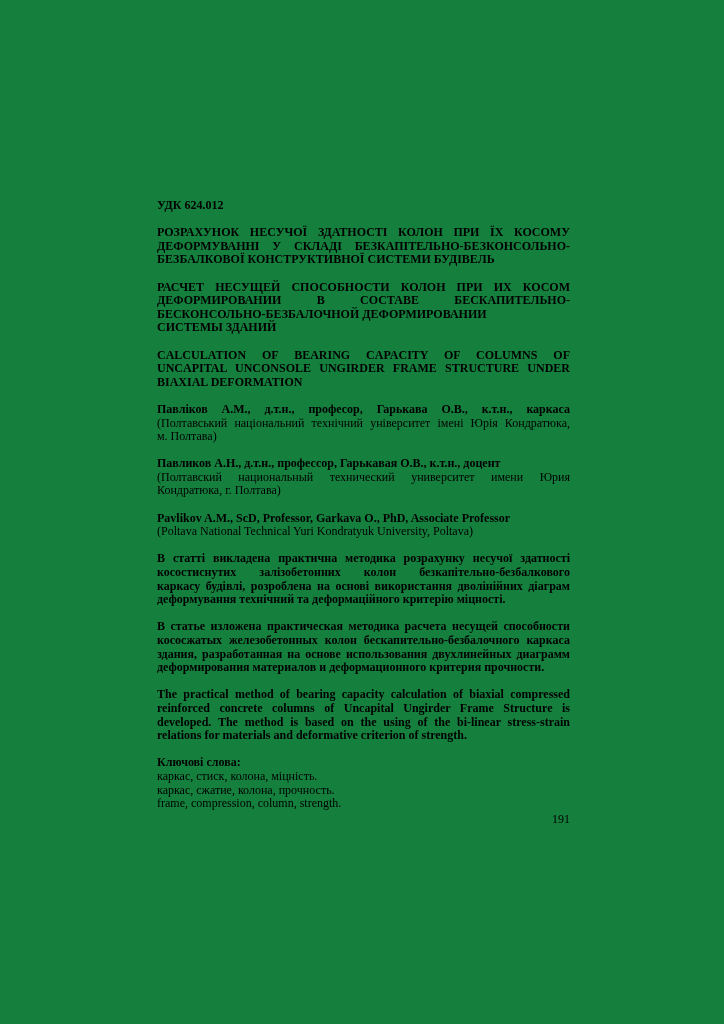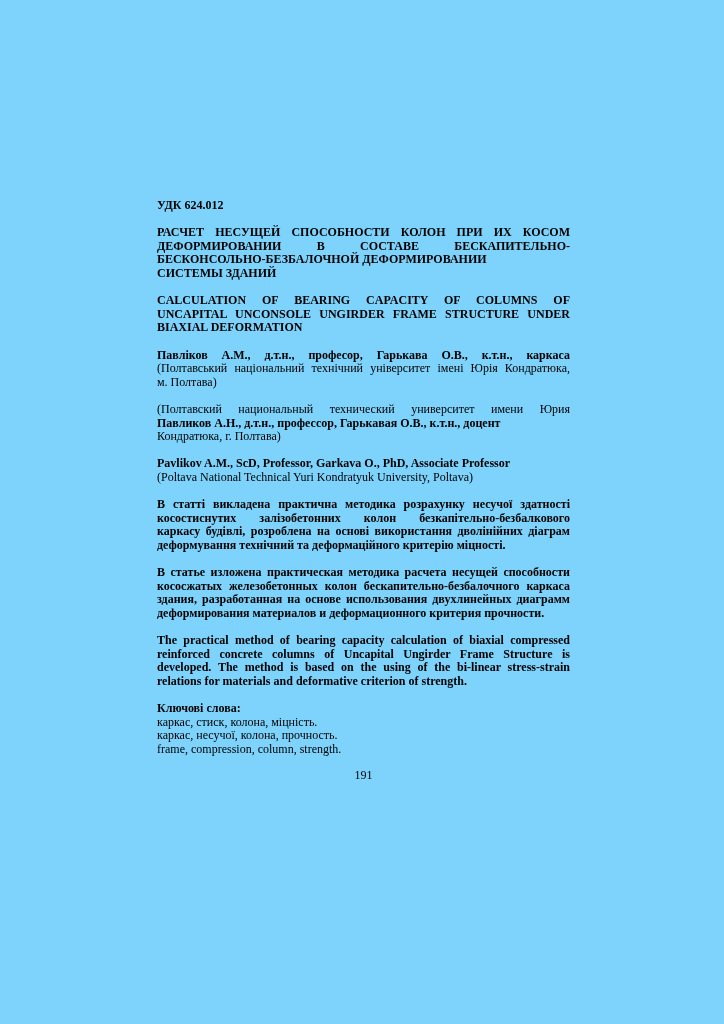--- a/index.html
+++ b/index.html
@@ -11,21 +11,21 @@
     width: 724px;
     height: 1024px;
     position: relative;
     overflow: hidden;
     font-family: "Liberation Serif", "DejaVu Serif", serif;
     color: #000000;
   }
   .page {
     position: absolute;
     inset: 0;
-    background: #7dd3fc;
+    background: #15803d;
   }
   .content {
     position: absolute;
     left: 157px;
     top: 199px;
     width: 413px;
     font-size: 12px;
     line-height: 13.6px;
   }
   .para {
@@ -39,34 +39,39 @@
   }
   
   .line.j {
     text-align: justify;
     text-align-last: justify;
   }
   .b {
     font-weight: bold;
   }
   .pagenum {
-    text-align: center;
-    margin-top: 13px;
+    text-align: right;
+    margin-top: 2px;
   }
 </style>
 </head>
 <body>
 
 <div class="page">
   <div class="content">
 
     <div class="para b">
       <div class="line">УДК 624.012</div>
     </div>
 
+    <div class="para b">
+      <div class="line j">РОЗРАХУНОК НЕСУЧОЇ ЗДАТНОСТІ КОЛОН ПРИ ЇХ КОСОМУ</div>
+      <div class="line j">ДЕФОРМУВАННІ У СКЛАДІ БЕЗКАПІТЕЛЬНО-БЕЗКОНСОЛЬНО-</div>
+      <div class="line">БЕЗБАЛКОВОЇ КОНСТРУКТИВНОЇ СИСТЕМИ БУДІВЕЛЬ</div>
+    </div>
 
     <div class="para b">
       <div class="line j">РАСЧЕТ НЕСУЩЕЙ СПОСОБНОСТИ КОЛОН ПРИ ИХ КОСОМ</div>
       <div class="line j">ДЕФОРМИРОВАНИИ В СОСТАВЕ БЕСКАПИТЕЛЬНО-</div>
       <div class="line">БЕСКОНСОЛЬНО-БЕЗБАЛОЧНОЙ ДЕФОРМИРОВАНИИ</div>
       <div class="line">СИСТЕМЫ ЗДАНИЙ</div>
     </div>
 
     <div class="para b">
       <div class="line j">CALCULATION OF BEARING CAPACITY OF COLUMNS OF</div>
@@ -74,22 +79,22 @@
       <div class="line">BIAXIAL DEFORMATION</div>
     </div>
 
     <div class="para">
       <div class="line b j">Павліков А.М., д.т.н., професор, Гарькава О.В., к.т.н., каркаса</div>
       <div class="line j">(Полтавський національний технічний університет імені Юрія Кондратюка,</div>
       <div class="line">м. Полтава)</div>
     </div>
 
     <div class="para">
+      <div class="line b">Павликов А.Н., д.т.н., профессор, Гарькавая О.В., к.т.н., доцент</div>
       <div class="line j">(Полтавский национальный технический университет имени Юрия</div>
-      <div class="line b">Павликов А.Н., д.т.н., профессор, Гарькавая О.В., к.т.н., доцент</div>
       <div class="line">Кондратюка, г. Полтава)</div>
     </div>
 
     <div class="para">
       <div class="line b">Pavlikov A.M., ScD, Professor, Garkava O., PhD, Associate Professor</div>
       <div class="line">(Poltava National Technical Yuri Kondratyuk University, Poltava)</div>
     </div>
 
     <div class="para b">
       <div class="line j">В статті викладена практична методика розрахунку несучої здатності</div>
@@ -108,20 +113,20 @@
     <div class="para b">
       <div class="line j">The practical method of bearing capacity calculation of biaxial compressed</div>
       <div class="line j">reinforced concrete columns of Uncapital Ungirder Frame Structure is</div>
       <div class="line j">developed. The method is based on the using of the bi-linear stress-strain</div>
       <div class="line">relations for materials and deformative criterion of strength.</div>
     </div>
 
     <div class="para" style="margin-bottom:0;">
       <div class="line b">Ключові слова:</div>
       <div class="line">каркас, стиск, колона, міцність.</div>
-      <div class="line">каркас, несучої, колона, прочность.</div>
+      <div class="line">каркас, сжатие, колона, прочность.</div>
       <div class="line">frame, compression, column, strength.</div>
     </div>
 
     <div class="pagenum">191</div>
 
   </div>
 </div>
 
 </body></html>

